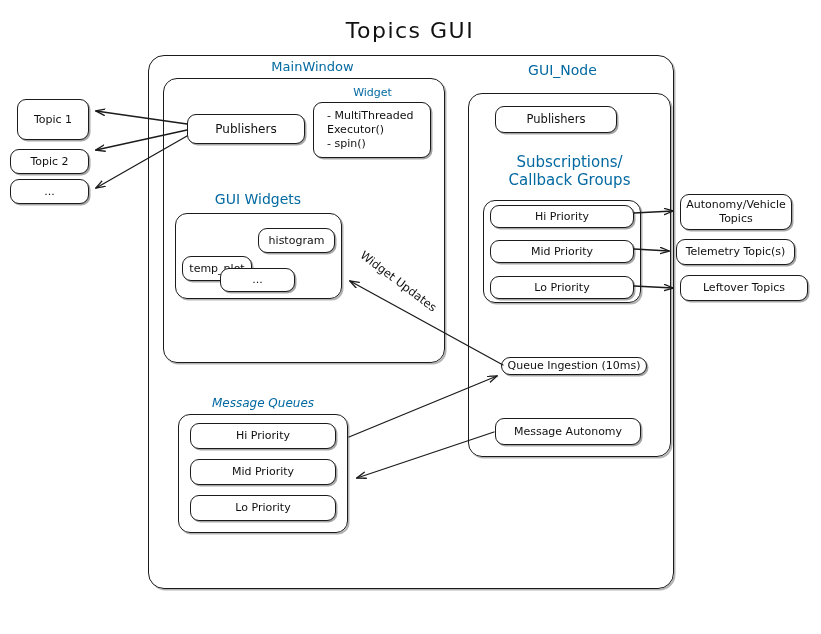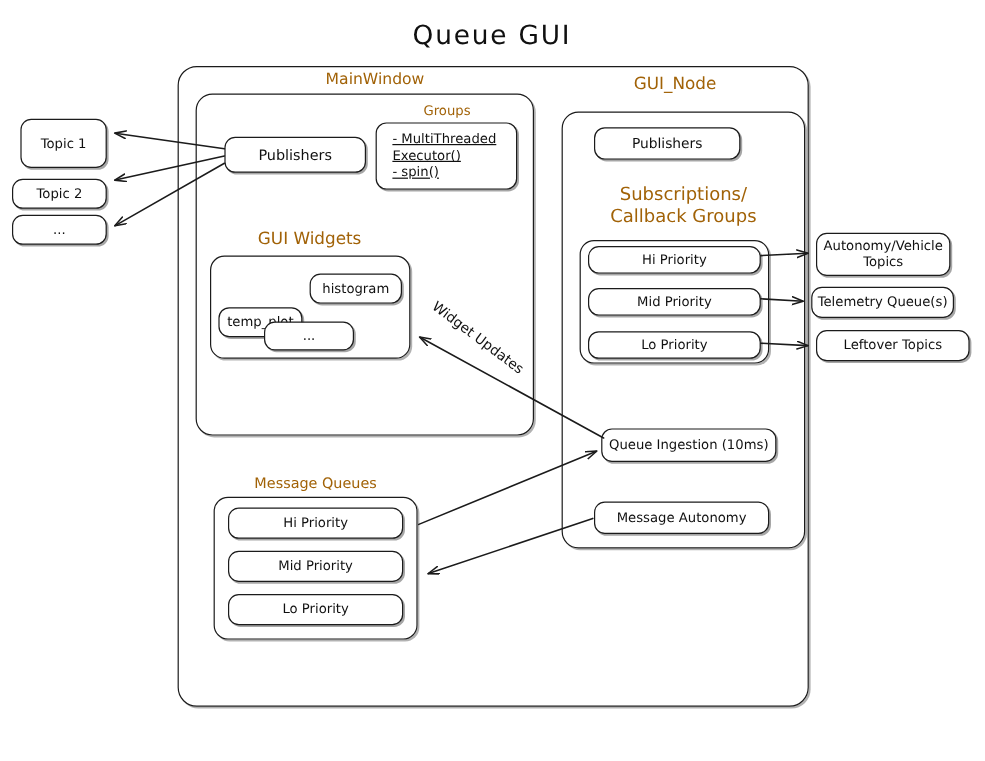--- a/index.html
+++ b/index.html
@@ -41,81 +41,80 @@
   .container {
     position: absolute;
     box-sizing: border-box;
     background: transparent;
     border: 1.3px solid #1b1b1b;
     border-radius: 14px;
     box-shadow: 1.5px 1.5px 0 rgba(0,0,0,0.30);
   }
   .plain-label {
     position: absolute;
-    color: #a16207;
+    color: #0369a1;
     text-align: center;
     line-height: 1.2;
     white-space: pre-line;
   }
   .title {
     position: absolute;
     color: #101010;
     text-align: center;
     letter-spacing: 1.5px;
   }
   .leftalign {
     justify-content: flex-start;
     text-align: left;
     padding-left: 13px;
     white-space: pre-line;
-    text-decoration: underline;
   }
   .rot-label {
     position: absolute;
     color: #101010;
     transform-origin: left top;
     white-space: nowrap;
   }
 </style>
 </head>
 <body>
 
 <div id="canvas">
 
-  <div class="title" style="left:260px; top:18px; width:300px; font-size:22px;">Queue GUI</div>
+  <div class="title" style="left:260px; top:18px; width:300px; font-size:22px;">Topics GUI</div>
 
   <div class="container" style="left:148px; top:55px; width:526px; height:534px; border-radius:16px;"></div>
 
   <div class="plain-label" style="left:205px; top:59px; width:215px; font-size:13px;">MainWindow</div>
   <div class="container" style="left:163px; top:78px; width:282px; height:285px;"></div>
 
   <div class="box" style="left:187px; top:114px; width:118px; height:30px; font-size:12px;">
     <span>Publishers</span>
   </div>
 
-  <div class="plain-label" style="left:320px; top:86px; width:105px; font-size:11px;">Groups</div>
+  <div class="plain-label" style="left:320px; top:86px; width:105px; font-size:11px;">Widget</div>
   <div class="box leftalign" style="left:313px; top:102px; width:118px; height:56px; font-size:11px;">
     <span>- MultiThreaded
   Executor()
 - spin()</span>
   </div>
 
   <div class="plain-label" style="left:178px; top:191px; width:160px; font-size:14px;">GUI Widgets</div>
   <div class="container" style="left:175px; top:213px; width:167px; height:86px; border-radius:12px;"></div>
   <div class="box" style="left:182px; top:228px; width:70px; height:25px; font-size:11px;margin-top:28px;">
     <span>temp_plot</span>
   </div>
   <div class="box" style="left:258px; top:228px; width:77px; height:25px; font-size:11px;text-align:right;">
     <span>histogram</span>
   </div>
   <div class="box" style="left:220px; top:268px; width:75px; height:24px; font-size:11px;">
     <span>...</span>
   </div>
 
-  <div class="plain-label" style="left:188px; top:396px; width:150px; font-size:12px;">Message Queues</div>
+  <div class="plain-label" style="left:188px; top:396px; width:150px; font-size:12px;font-style:italic;">Message Queues</div>
   <div class="container" style="left:178px; top:414px; width:170px; height:119px; border-radius:12px;"></div>
   <div class="box" style="left:190px; top:423px; width:146px; height:26px; font-size:11px;">
     <span>Hi Priority</span>
   </div>
   <div class="box" style="left:190px; top:459px; width:146px; height:26px; font-size:11px;">
     <span>Mid Priority</span>
   </div>
   <div class="box" style="left:190px; top:495px; width:146px; height:26px; font-size:11px;">
     <span>Lo Priority</span>
   </div>
@@ -133,21 +132,21 @@
   <div class="box" style="left:490px; top:205px; width:144px; height:23px; font-size:11px;">
     <span>Hi Priority</span>
   </div>
   <div class="box" style="left:490px; top:240px; width:144px; height:23px; font-size:11px;">
     <span>Mid Priority</span>
   </div>
   <div class="box" style="left:490px; top:276px; width:144px; height:23px; font-size:11px;">
     <span>Lo Priority</span>
   </div>
 
-  <div class="box" style="left:501px; top:357px; width:146px; height:28px; font-size:11px;">
+  <div class="box" style="left:501px; top:357px; width:146px; height:18px; font-size:11px;">
     <span>Queue Ingestion (10ms)</span>
   </div>
 
   <div class="box" style="left:495px; top:418px; width:146px; height:27px; font-size:11px;">
     <span>Message Autonomy</span>
   </div>
 
   <div class="box" style="left:17px; top:99px; width:72px; height:41px; font-size:11px;">
     <span>Topic 1</span>
   </div>
@@ -156,21 +155,21 @@
   </div>
   <div class="box" style="left:10px; top:179px; width:79px; height:25px; font-size:11px;">
     <span>...</span>
   </div>
 
   <div class="box" style="left:680px; top:194px; width:112px; height:36px; font-size:11px;text-align:center;">
     <span style="white-space:pre-line;">Autonomy/Vehicle
 Topics</span>
   </div>
   <div class="box" style="left:676px; top:239px; width:119px; height:26px; font-size:11px;">
-    <span>Telemetry Queue(s)</span>
+    <span>Telemetry Topic(s)</span>
   </div>
   <div class="box" style="left:680px; top:275px; width:128px; height:26px; font-size:11px;">
     <span>Leftover Topics</span>
   </div>
 
   <div class="rot-label" style="left:366px; top:248px; font-size:11.5px; transform: rotate(37deg);">Widget Updates</div>
 
   <svg class="layer" viewBox="0 0 821 634">
     <defs>
       <marker id="arrow" markerWidth="11" markerHeight="11" refX="9.2" refY="3.6" orient="auto" markerUnits="userSpaceOnUse">

